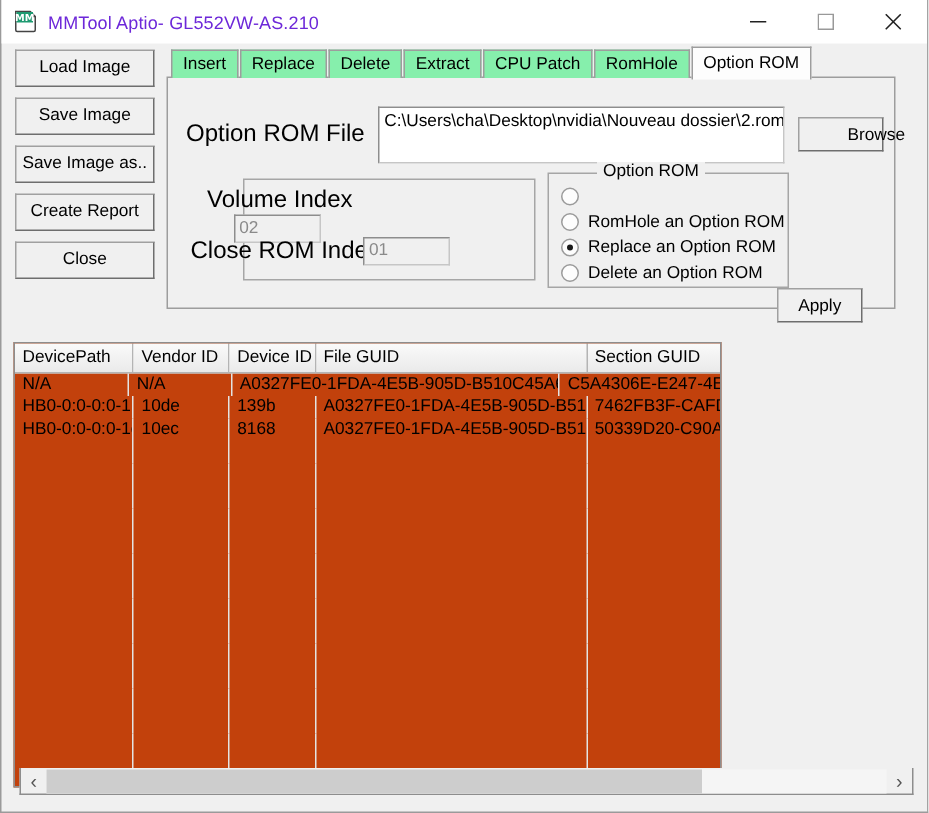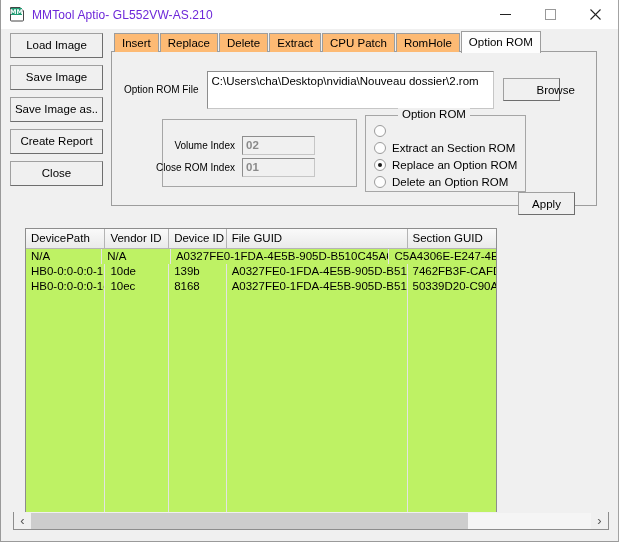--- a/index.html
+++ b/index.html
@@ -75,21 +75,21 @@
   .tabs {
     position: absolute; left: 3px; top: 0;
     height: 21px;
     display: flex; align-items: flex-end;
     z-index: 3;
   }
   .tab {
     height: 19px;
     padding: 0 7px;
     margin-right: 1px;
-    background: #fdba74;
+    background: #86efac;
     border: 1px solid #9d9d9d;
     border-bottom: none;
     font-size: 11.5px; color: #000;
     line-height: 18px;
     white-space: nowrap;
   }
   .tab.active {
     height: 22px;
     background: #fdfdfd;
     line-height: 20px;
@@ -104,21 +104,21 @@
     border: 1px solid #9d9d9d;
   }
 
   
   .filerow {
     position: absolute; left: 12px; top: 26px;
     width: 465px; height: 23px;
     display: flex; align-items: center;
   }
   .lbl {
-    font-size: 10px; color: #000; white-space: nowrap;
+    font-size: 16px; color: #000; white-space: nowrap;
   }
   .textfield {
     height: 38px;
     background: #ffffff;
     border: 1px solid #8d8d8d;
     border-right-color: #c6c6c6;
     border-bottom-color: #c6c6c6;
     font-family: "Liberation Sans", sans-serif;
     font-size: 11.5px; color: #000;
     padding: 0 3px;
@@ -151,27 +151,27 @@
     padding: 0 4px;
     font-size: 11.5px; color: #000;
     white-space: nowrap;
   }
   .index-row {
     position: absolute;
     display: flex; align-items: center;
   }
   .index-row .lbl { width: 108px; text-align: right; }
   .index-field {
-    width: 73px; height: 19px;
+    width: 58px; height: 19px;
     margin-left: 7px;
     background: #f0f0f0;
     border: 1px solid #8d8d8d;
     border-right-color: #c6c6c6; border-bottom-color: #c6c6c6;
     font-size: 11.5px; color: #8a8a8a;
-    padding: 0 3px; line-height: 17px; font-weight: bold;
+    padding: 0 3px; line-height: 17px;
   }
   .radio-item {
     position: absolute; left: 8px;
     display: flex; align-items: center;
     font-size: 11.5px; color: #000;
     white-space: nowrap;
   }
   .radio {
     width: 12px; height: 12px; flex: none;
     border-radius: 50%;
@@ -192,23 +192,23 @@
     background: #f0f0f0;
     border: 1px solid #a0a0a0;
     border-right-color: #6e6e6e; border-bottom-color: #6e6e6e;
     font-family: "Liberation Sans", sans-serif;
     font-size: 11.5px; color: #000;
     text-align: center; line-height: 21px;
   }
 
   
   .gridwrap {
-    position: absolute; left: 24px; top: 228px;
+    position: absolute; left: 8px; top: 228px;
     width: 472px; height: 297px;
-    background: #bef264;
+    background: #c2410c;
     border: 1px solid #8d8d8d;
     overflow: hidden;
   }
   .grid-head {
     display: flex; height: 20px;
     background: #f0f0f0;
     border-bottom: 1px solid #b4b4b4;
   }
   .grid-head .cell {
     border-right: 1px solid #b4b4b4;
@@ -311,38 +311,38 @@
 
     <div class="tabpanel">
 
       <div class="filerow">
         <span class="lbl">Option ROM File</span>
         <div class="textfield" id="rom-file-input" placeholder="">C:\Users\cha\Desktop\nvidia\Nouveau dossier\2.rom</div>
         <button class="browse-btn">Browse</button>
       </div>
 
       <div class="groupbox group-left">
-        <div class="index-row" style="left:-36px; top:16px;">
+        <div class="index-row" style="left:-36px; top:5px;flex-direction:column;">
           <span class="lbl">Volume Index</span>
           <div class="index-field">02</div>
         </div>
         <div class="index-row" style="left:-36px; top:38px;">
           <span class="lbl">Close ROM Index</span>
           <div class="index-field">01</div>
         </div>
       </div>
 
       <div class="groupbox group-right">
         <div class="group-title">Option ROM</div>
         <div class="radio-item" style="top:9px;">
           <span class="radio"></span>
         </div>
         <div class="radio-item" style="top:26px;">
           <span class="radio"></span>
-          <span>Extract an Section ROM</span>
+          <span>RomHole an Option ROM</span>
         </div>
         <div class="radio-item" style="top:43px;">
           <span class="radio checked"></span>
           <span>Replace an Option ROM</span>
         </div>
         <div class="radio-item" style="top:60px;text-align:center;">
           <span class="radio"></span>
           <span>Delete an Option ROM</span>
         </div>
       </div>

